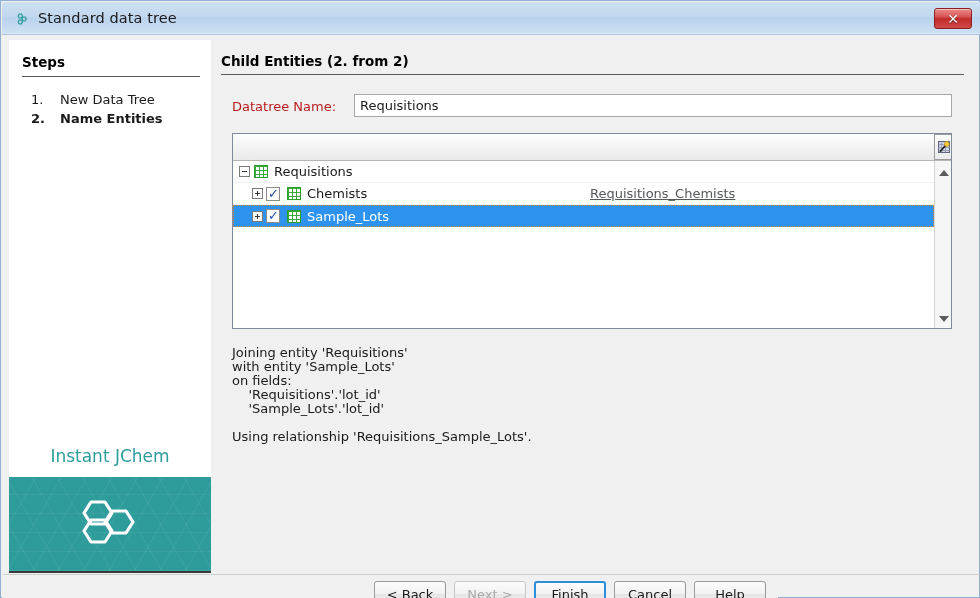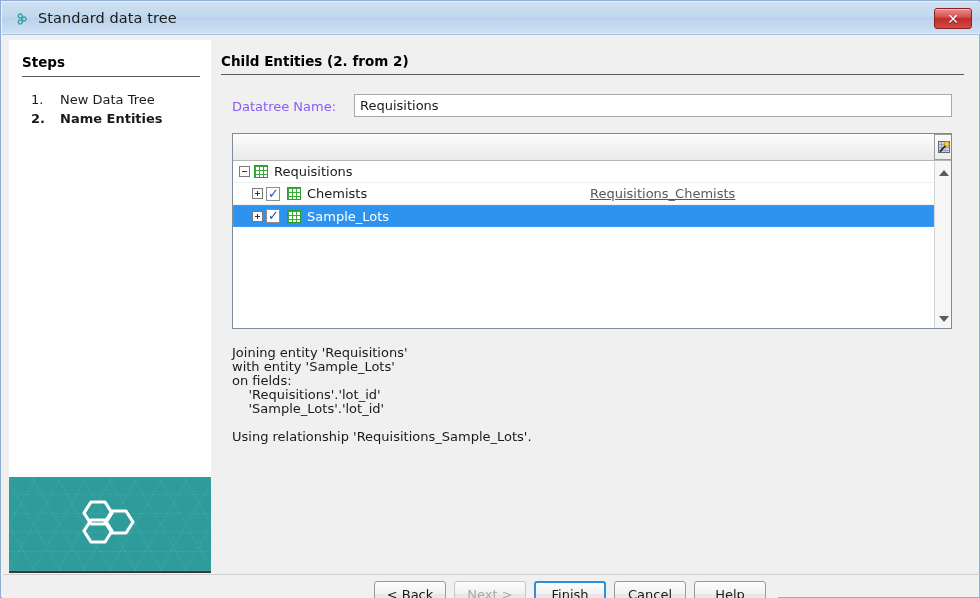--- a/index.html
+++ b/index.html
@@ -138,21 +138,21 @@
     white-space: nowrap;
   }
   #page-heading-rule {
     position: absolute; left: 9px; top: 34px;
     width: 743px; height: 0;
     border-top: 1px solid #5a5a5a;
   }
 
   #name-label {
     position: absolute; left: 20px; top: 59px;
-    font-size: 13px; color: #8b5cf6;
+    font-size: 13px; color: #b91c1c;
   }
   #name-input {
     position: absolute;
     left: 142px; top: 54px;
     width: 598px; height: 23px;
     box-sizing: border-box;
     border: 1px solid #a8a8a8;
     background: #ffffff;
     font-family: "DejaVu Sans", "Liberation Sans", sans-serif;
     font-size: 13px;
@@ -371,20 +371,21 @@
       <div class="step-row" style="top:52px;">
         <span class="step-num">1.</span>
         <span class="step-label">New Data Tree</span>
       </div>
       <div class="step-row current" style="top:71px;">
         <span class="step-num">2.</span>
         <span class="step-label">Name Entities</span>
       </div>
 
       <div id="brand-wrap">
+        <div id="brand-text">Instant JChem</div>
         <div id="brand-panel">
           <span id="brand-logo">
             <svg width="62" height="56" viewBox="0 0 62 56">
               <g fill="none" stroke="#ffffff" stroke-width="3.2" stroke-linejoin="round">
                 <path d="M12 8 L26 8 L33 19 L26 30 L12 30 L5 19 Z"></path>
                 <path d="M12 26 L26 26 L33 37 L26 48 L12 48 L5 37 Z"></path>
                 <path d="M33 17 L47 17 L54 28 L47 39 L33 39 L26 28 Z"></path>
               </g>
             </svg>
           </span>

